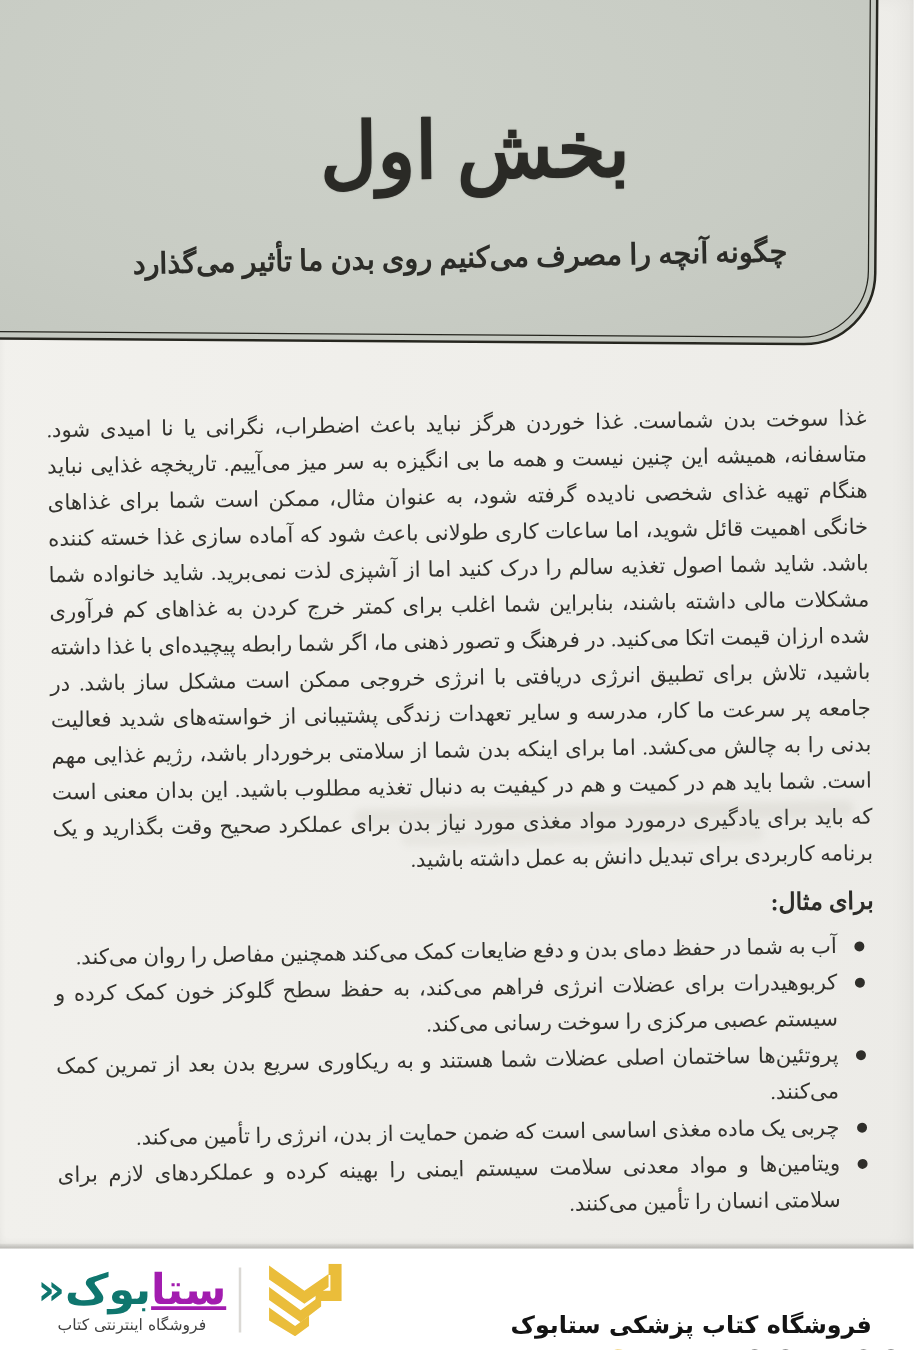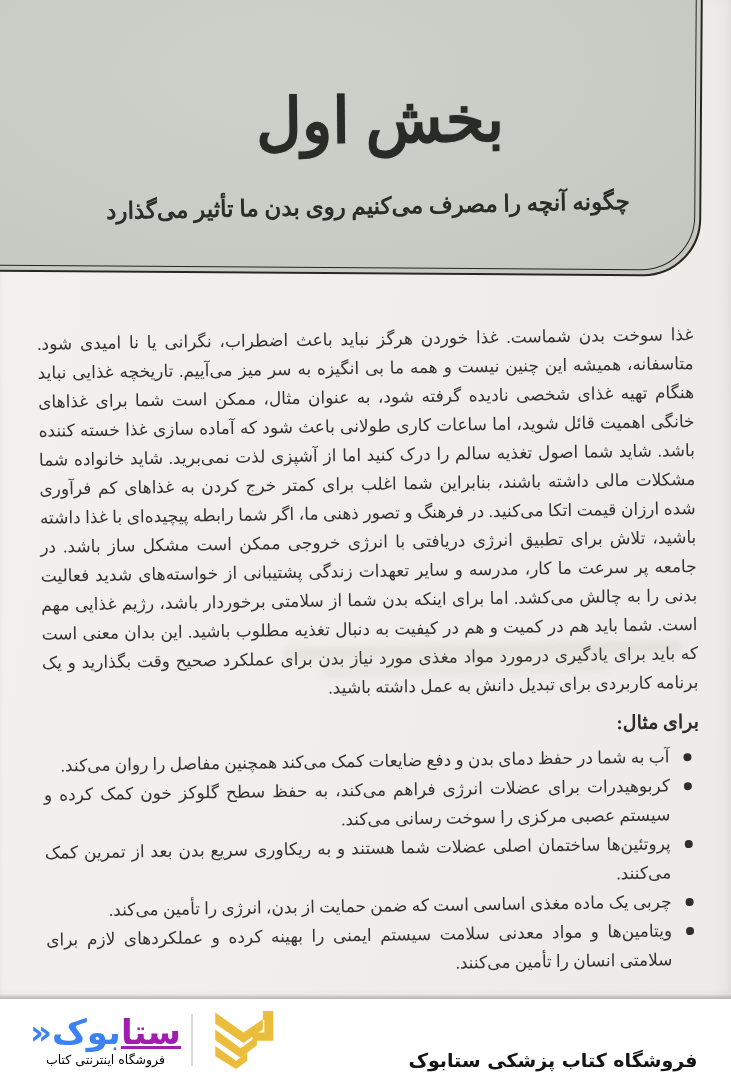--- a/index.html
+++ b/index.html
@@ -87,23 +87,23 @@
   .store-url .accent{color:#e9ba32;}
   .logo{
     position:absolute;left:30px;top:10px;height:62px;
     display:flex;align-items:center;gap:10px;
   }
   .wordmark-wrap{text-align:center;}
   .wordmark{
     direction:rtl;font-size:34px;font-weight:bold;line-height:36px;white-space:nowrap;
   }
   .wm-accent{color:#a21caf;text-decoration:underline;}
-  .wm-gray{color:#3b82f6;}
+  .wm-gray{color:#0f766e;}
   .logo-tagline{
-    direction:rtl;font-size:12.5px;color:#000000;margin-top:2px;white-space:nowrap;
+    direction:rtl;font-size:12.5px;color:#404040;margin-top:2px;white-space:nowrap;
   }
   .logo-divider{width:2px;height:52px;background:#dbd9d5;}
   .emblem{display:block;}
 </style>
 </head>
 <body>
 
 <div class="scan">
 
   <div class="header-box"></div>

